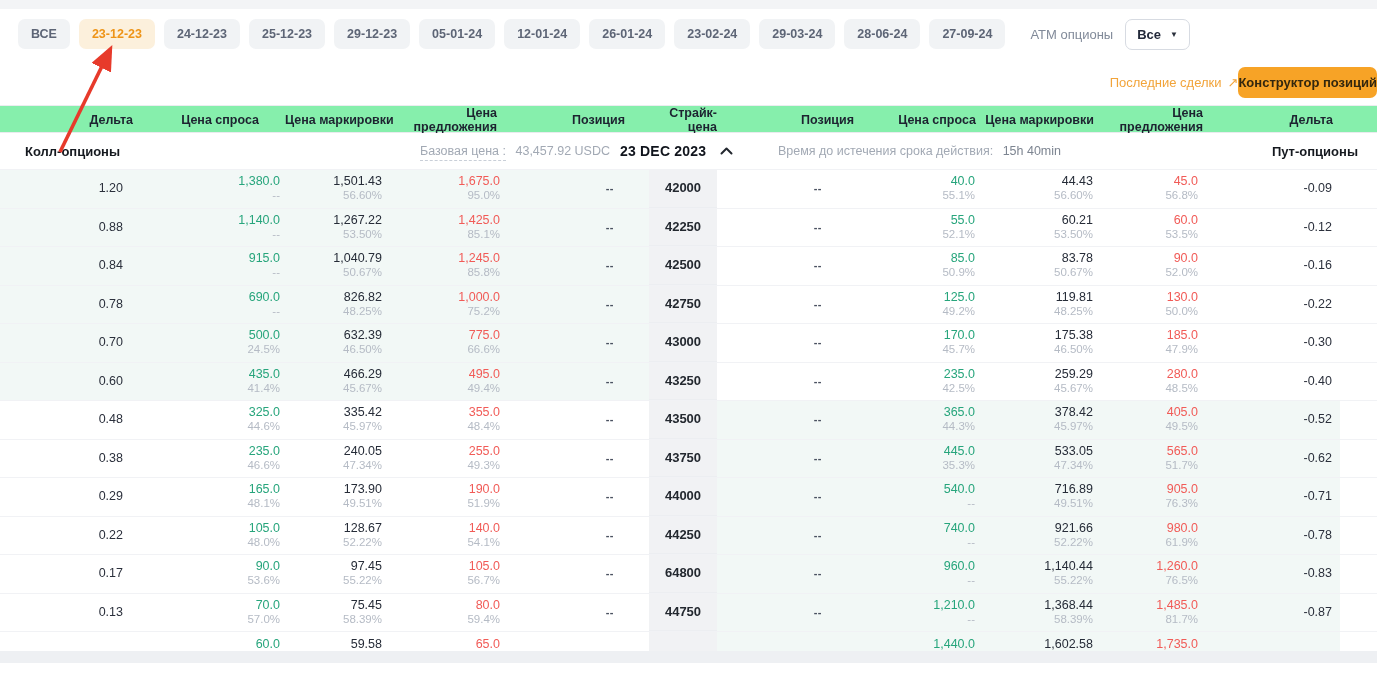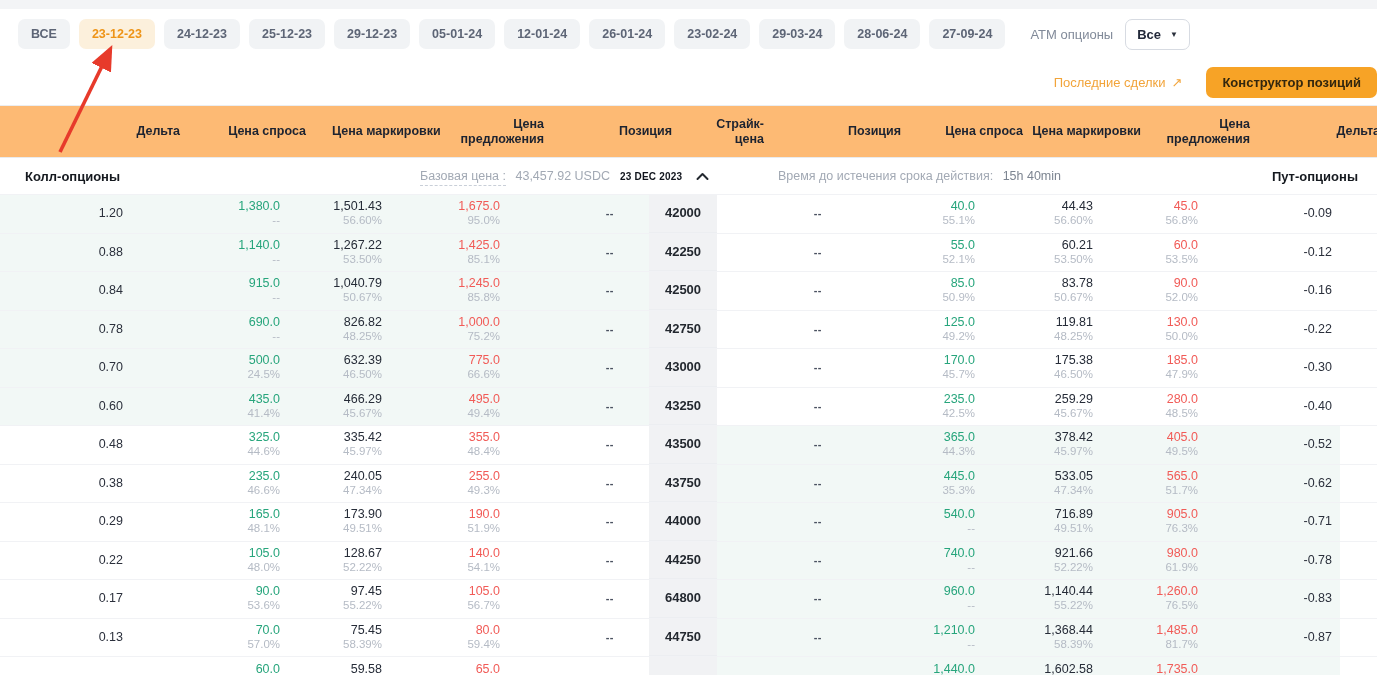--- a/index.html
+++ b/index.html
@@ -19,26 +19,26 @@
   .tab.selected{background:#fcf0dc; color:#ee9417;}
   .atm-group{display:flex; align-items:center; margin-left:16px;}
   .atm-label{font-size:13px; color:#818a99; margin-right:12px; white-space:nowrap;}
   .atm-select{display:flex; align-items:center; gap:9px; background:#fff; border:1px solid #d7dbe2;
        border-radius:7px; padding:7px 11px; font-family:inherit; font-size:13px; font-weight:700; color:#23293a; cursor:pointer;}
   .atm-select .caret{font-size:8px; color:#2a303c;}
 
   
   .toolbar{height:46px; display:flex; align-items:center; padding-left:18px; background:#fff;justify-content:flex-end;}
   .last-trades{color:#f2a43a; font-size:13px; text-decoration:none; display:flex; gap:6px; align-items:center; cursor:pointer;}
-  .builder-btn{margin-left:24px; border:none; cursor:pointer; background:#f7a326; color:#33270e;
-       font-family:inherit; font-size:13px; font-weight:700; padding:8px 16px; border-radius:7px;}
+  .builder-btn{border:none; cursor:pointer; background:#f7a326; color:#33270e;
+       font-family:inherit; font-size:13px; font-weight:700; padding:8px 0; border-radius:7px;}
 
   
-  .thead{display:grid; grid-template-columns:var(--cols); align-items:center; height:53px;
-       background:#fdba74; border-top:1px solid #ebedf0; border-bottom:1px solid #e9ebee;padding-left:47px;}
+  .thead{display:grid; grid-template-columns:var(--cols); align-items:center; height:28px;
+       background:#86efac; border-top:1px solid #ebedf0; border-bottom:1px solid #e9ebee;}
   .hcell{text-align:right; font-weight:700; font-size:12.5px; color:#1d2330; line-height:1.15;}
   .nw{white-space:nowrap;}
   .c-delta{padding-right:12px;} .hcell.c-delta{padding-right:2px;}
   .c-bid{padding-right:5px;}   .hcell.c-bid{padding-right:26px;}
   .c-mark{padding-right:8px;}  .hcell.c-mark{padding-right:8px;}
   .c-ask{padding-right:5px;}   .hcell.c-ask{padding-right:8px;}
   .c-pos{padding-right:35px;}  .hcell.c-pos{padding-right:24px;}
   .c-strike{text-align:right; padding:0;}
   .p-pos{padding-right:48px;}  .hcell.p-pos{padding-right:16px;}
   .p-bid{padding-right:5px;}   .hcell.p-bid{padding-right:4px;}
@@ -47,21 +47,21 @@
   .p-delta{padding-right:8px;} .hcell.p-delta{padding-right:7px;}
 
   
   .subhead{position:relative; height:37px; border-bottom:1px solid var(--border); background:#fff;}
   .subhead .abs{position:absolute; top:50%; transform:translateY(-50%); white-space:nowrap;}
   .sec-label{font-size:13px; font-weight:700; color:#15191f;}
   .calls-label{left:25px;} .puts-label{right:19px;}
   .base-price{right:767px; font-size:12.5px; color:#a2a9b4;}
   .base-price .bp-label{border-bottom:1px dashed #c9cfd8; padding-bottom:2px;}
   .date-head{left:620px; display:flex; align-items:center; gap:14px;}
-  .date-text{font-size:10px; font-weight:800; color:#10141c; letter-spacing:.2px;}
+  .date-text{font-size:14px; font-weight:800; color:#10141c; letter-spacing:.2px;}
   .chev{cursor:pointer; display:flex; align-items:center;}
   .expiry{left:778px; font-size:12.5px; color:#a2a9b4;}
   .expiry .val{color:#7d8591; margin-left:6px;}
 
   
   .row{display:grid; grid-template-columns:var(--cols); height:38.5px; border-bottom:1px solid var(--border);}
   .cell{display:flex; flex-direction:column; justify-content:center; align-items:flex-end; line-height:1.2;}
   .cell .v{font-size:12.5px; color:var(--dark);}
   .cell .s{font-size:11.5px; color:var(--sub);}
   .cell.bid .v{color:var(--green);}

